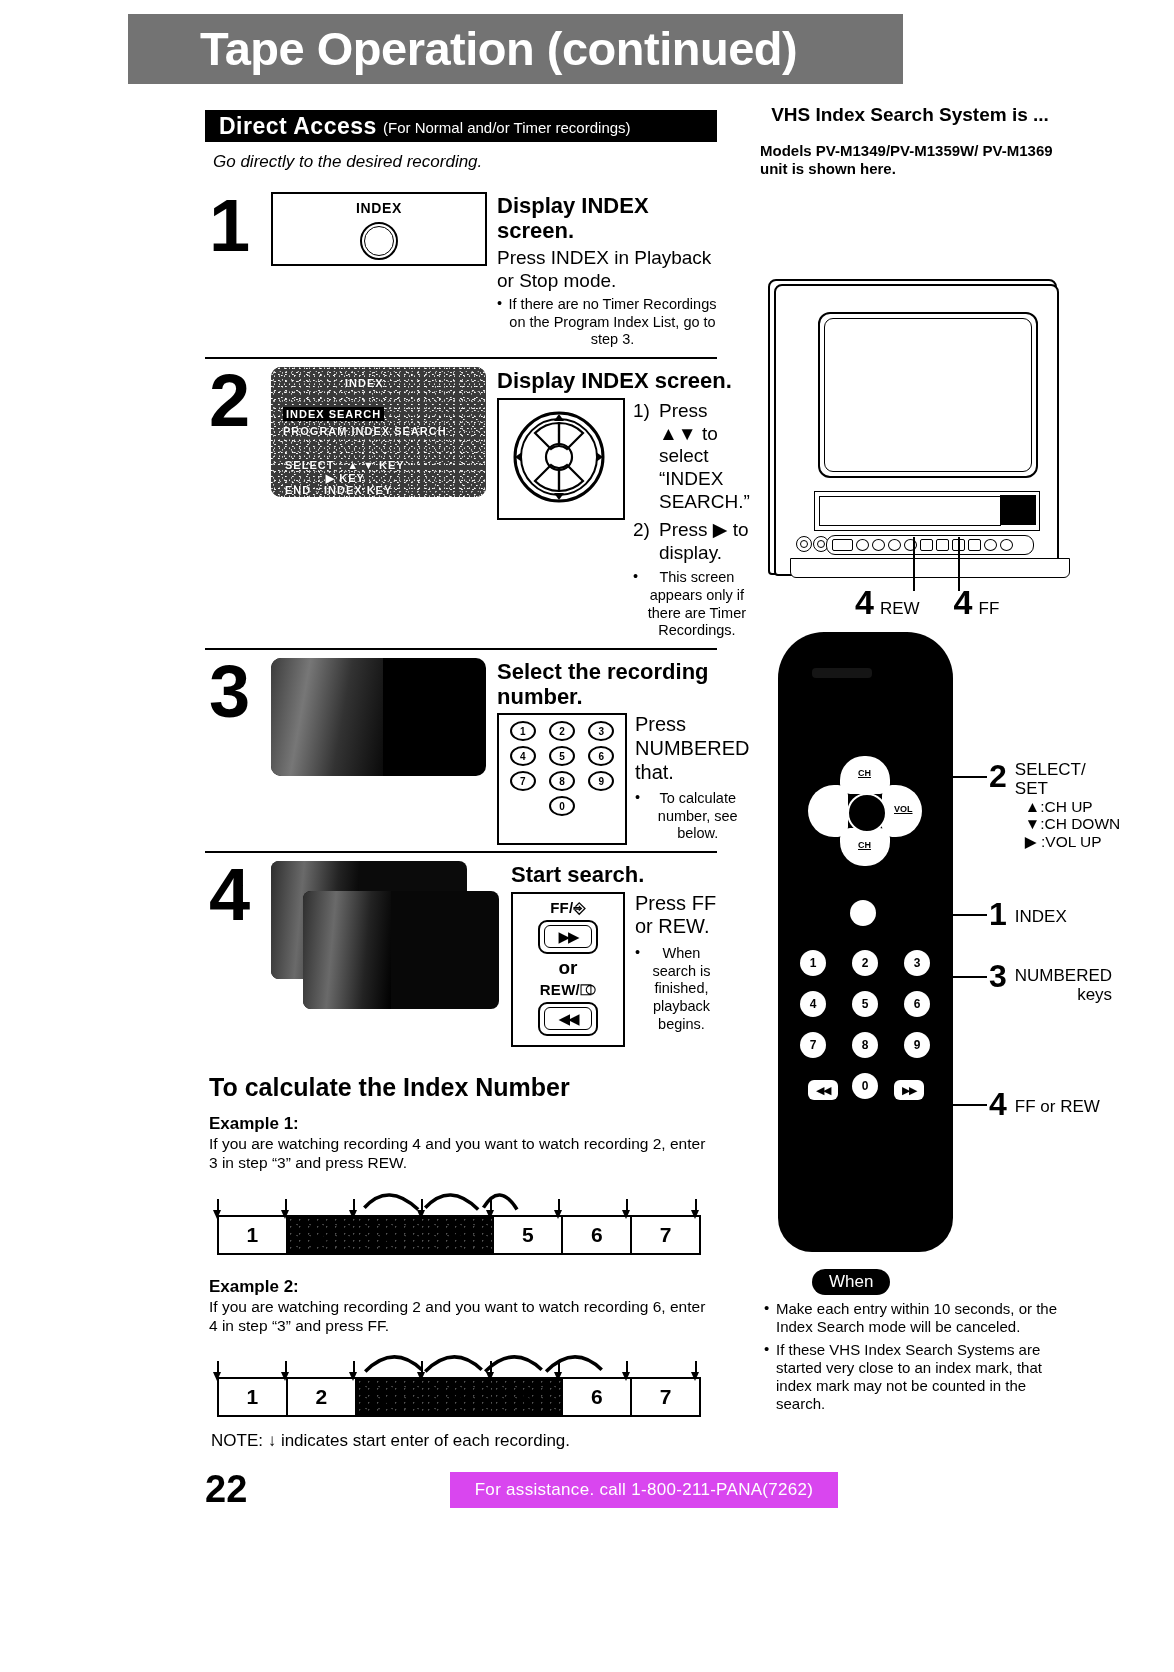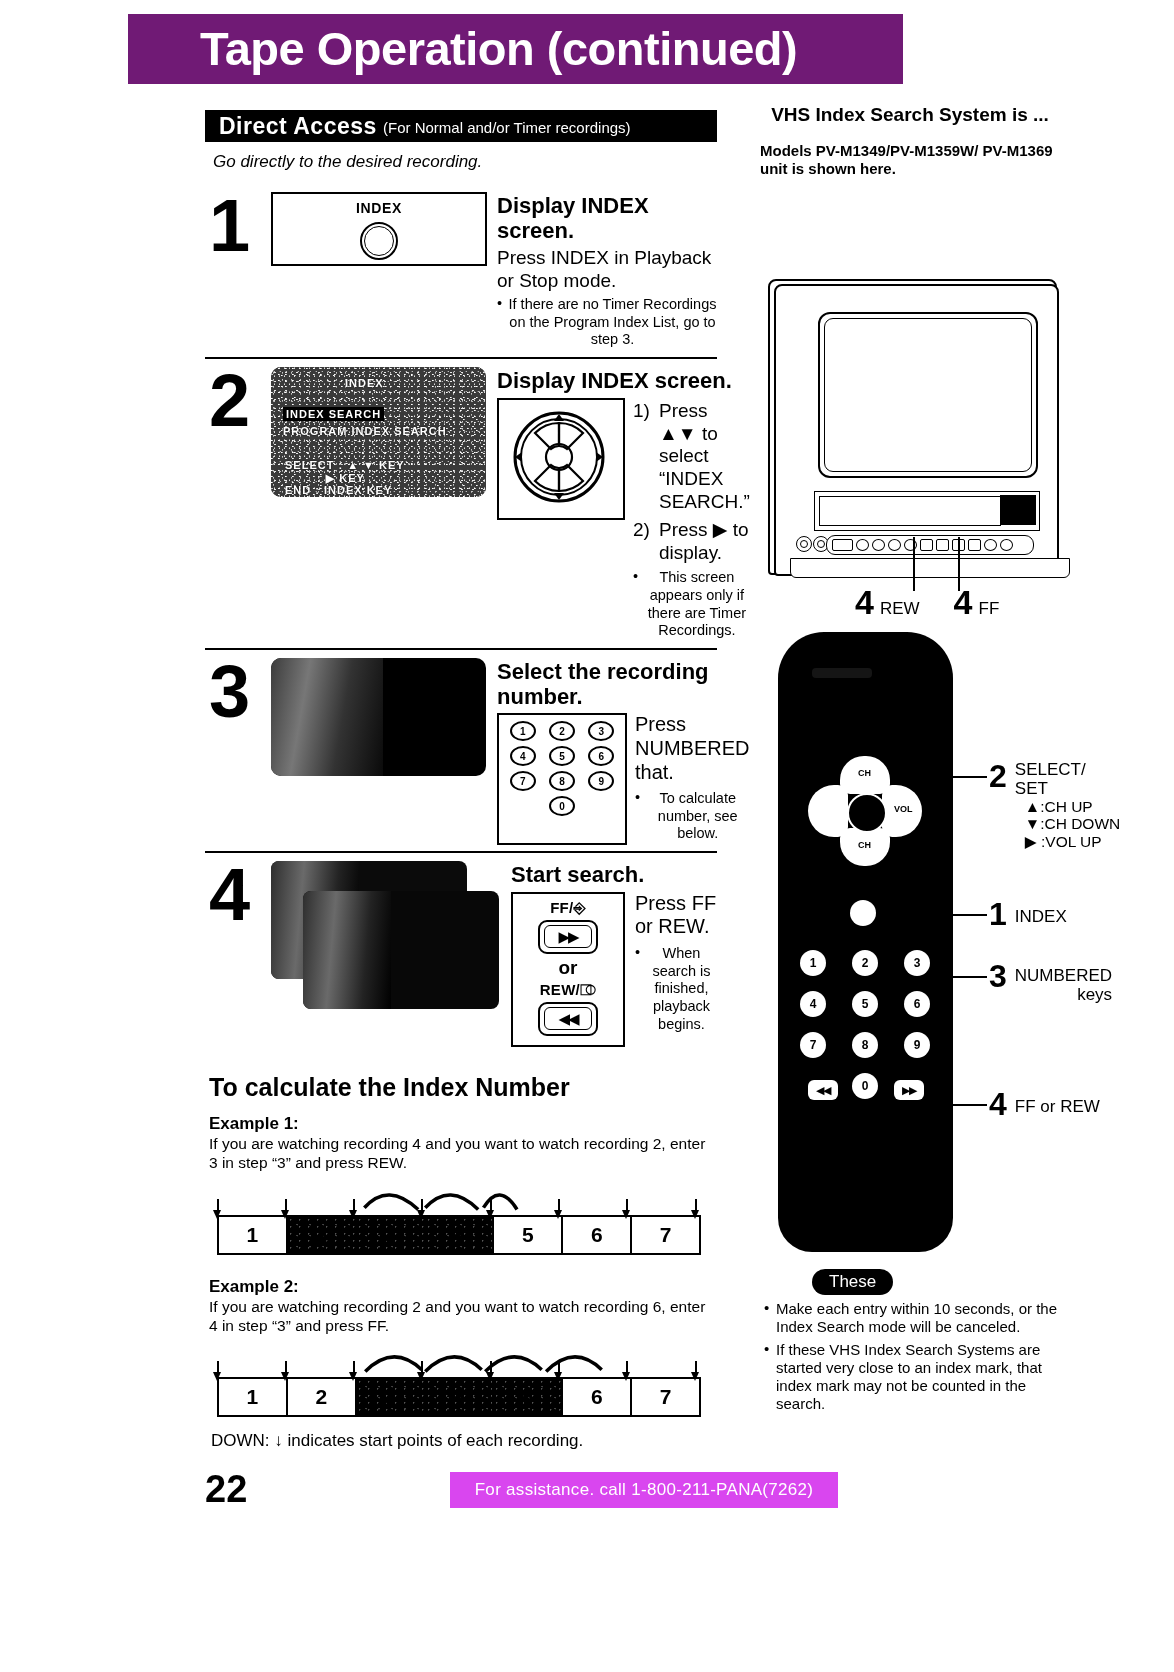--- a/index.html
+++ b/index.html
@@ -1,21 +1,21 @@
 <!DOCTYPE html>
 <html><head>
 <meta charset="utf-8">
 <style>
   html,body{margin:0;padding:0;background:#ffffff;}
   body{width:1174px;height:1672px;position:relative;font-family:"Liberation Sans",sans-serif;color:#000;overflow:hidden;}
 
   .page{position:absolute;inset:0;background:#fff;}
 
   
-  .header-bar{position:absolute;left:128px;top:14px;width:775px;height:70px;background:#701a75;}
+  .header-bar{position:absolute;left:128px;top:14px;width:775px;height:70px;background:#737373;}
   .header-bar .ttl{position:absolute;left:72px;top:3px;color:#fff;font-size:47px;font-weight:bold;letter-spacing:-0.5px;line-height:64px;white-space:nowrap;}
 
   
   .leftcol{position:absolute;left:205px;top:110px;width:512px;}
 
   .section-bar{position:relative;height:32px;background:#000;color:#fff;margin-bottom:10px;}
   .section-bar .sb-title{position:absolute;left:14px;top:3px;font-size:23px;font-weight:bold;letter-spacing:0.5px;}
   .section-bar .sb-sub{position:absolute;left:178px;top:9px;font-size:15px;}
 
   .intro{font-size:17px;margin:8px 0 12px 8px;font-style:italic;}
@@ -139,21 +139,21 @@
   .remote{position:absolute;left:778px;top:632px;width:175px;height:620px;background:#000;border-radius:46px 46px 34px 34px;}
   .rem-top{position:absolute;left:34px;top:36px;width:60px;height:10px;background:#151515;border-radius:4px;}
   .dpad{position:absolute;left:28px;top:120px;width:118px;height:118px;}
   .dpad .ring{position:absolute;inset:0;border-radius:50%;background:#000;}
   .dpad .seg{position:absolute;background:#fff;}
   .dpad .up{left:34px;top:4px;width:50px;height:38px;border-radius:24px 24px 10px 10px;}
   .dpad .down{left:34px;bottom:4px;width:50px;height:38px;border-radius:10px 10px 24px 24px;}
   .dpad .right{right:2px;top:33px;width:40px;height:52px;border-radius:10px 26px 26px 10px;}
   .dpad .left{left:2px;top:33px;width:40px;height:52px;border-radius:26px 10px 10px 26px;}
   .dpad .ctr{position:absolute;left:41px;top:41px;width:36px;height:36px;border-radius:50%;background:#000;border:2px solid #fff;}
-  .dpad .t{position:absolute;font-size:9px;font-weight:bold;color:#000;}
+  .dpad .t{position:absolute;font-size:9px;font-weight:bold;color:#000;text-decoration:underline;}
   .rem-bigbtn{position:absolute;left:72px;top:268px;width:26px;height:26px;border-radius:50%;background:#fff;}
   .rem-keys{position:absolute;left:22px;top:318px;width:130px;}
   .rem-keys .kr{display:flex;justify-content:space-between;margin-bottom:15px;}
   .rem-keys .rk{width:26px;height:26px;border-radius:50%;background:#fff;color:#000;font-size:12px;font-weight:bold;display:flex;align-items:center;justify-content:center;}
   .rem-keys .kr.one{justify-content:center;}
   .rem-trans{position:absolute;left:30px;top:448px;width:116px;display:flex;justify-content:space-between;}
   .rem-trans .tb{width:30px;height:20px;border-radius:6px;background:#fff;color:#000;font-size:11px;letter-spacing:-1.5px;display:flex;align-items:center;justify-content:center;}
 
   .rcall{position:absolute;display:flex;align-items:flex-start;}
   .rcall .dash{width:34px;height:2px;background:#000;margin-top:16px;}
@@ -393,21 +393,21 @@
         <div class="cell">1</div>
         <div class="cell">2</div>
         <div class="cell blk">3</div>
         <div class="cell blk">4</div>
         <div class="cell blk">5</div>
         <div class="cell">6</div>
         <div class="cell">7</div>
       </div>
     </div>
 
-    <div class="note-line">DOWN: ↓ indicates start points of each recording.</div>
+    <div class="note-line">NOTE: ↓ indicates start enter of each recording.</div>
   </div>
 
   <div class="pagenum">22</div>
   <div class="assist">For assistance. call 1-800-211-PANA(7262)</div>
 
   <div class="rightcol">
     <div class="r-h">VHS Index Search System is ...</div>
     <div class="r-models">Models PV-M1349/PV-M1359W/ PV-M1369 unit is shown here.</div>
   </div>
 
@@ -520,19 +520,19 @@
   </div>
 
   <div class="rcall" style="left:953px;top:1088px;">
     <div class="dash"></div>
     <div class="num">4</div>
     <div class="txt" style="padding-top:9px;">
       <div>FF or REW</div>
     </div>
   </div>
 
-  <div class="notes-pill">These</div>
+  <div class="notes-pill">When</div>
   <ul class="notes-list">
     <li>Make each entry within 10 seconds, or the Index Search mode will be canceled.</li>
     <li>If these VHS Index Search Systems are started very close to an index mark, that index mark may not be counted in the search.</li>
   </ul>
 
 </div>
 
 </body></html>

